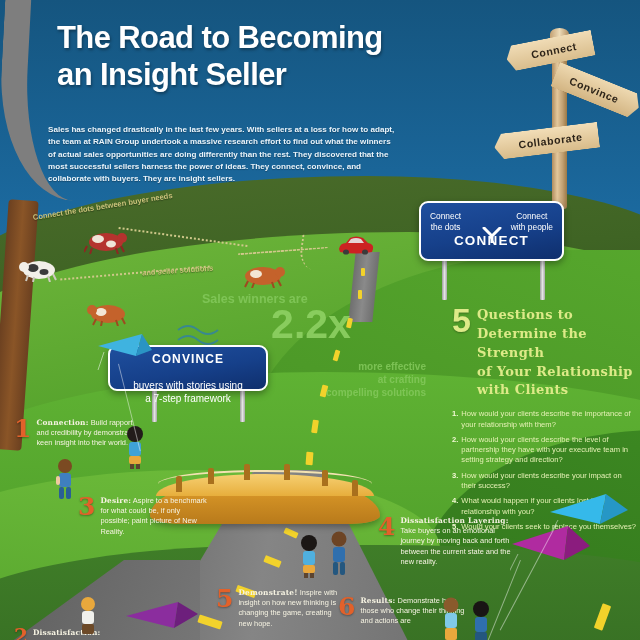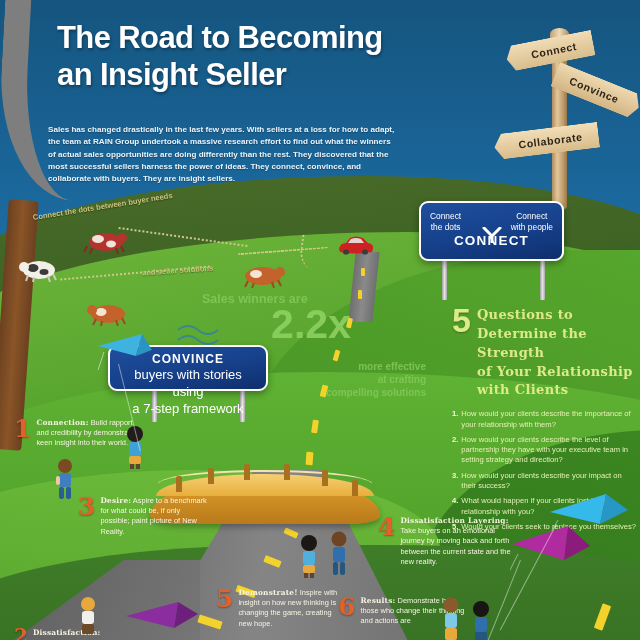--- a/index.html
+++ b/index.html
@@ -159,21 +159,21 @@
     border:2px solid #ffffff;color:#ffffff;text-align:center;
     box-shadow:0 3px 7px rgba(0,0,0,.35);
   }
   .leg{position:absolute;width:5px;background:linear-gradient(90deg,#9d9d9d,#e4e4e4,#a8a8a8);border-radius:1px;}
   #connect-sign{left:419px;top:201px;width:145px;height:60px;}
   #connect-sign .row{display:flex;justify-content:space-between;padding:8px 9px 0;font-size:8.4px;line-height:1.25;}
   #connect-sign .big{font-size:13.5px;font-weight:bold;letter-spacing:1.2px;margin-top:1px;}
   .yicon{position:absolute;left:50%;top:24px;transform:translateX(-50%);}
   #convince-sign{left:108px;top:345px;width:160px;height:46px;}
   #convince-sign .big{font-size:12px;font-weight:bold;letter-spacing:1.1px;padding-top:5px;}
-  #convince-sign .sub{font-size:13px;line-height:1.3;padding:1px 8px 0;}
+  #convince-sign .sub{font-size:10px;line-height:1.3;padding:1px 8px 0;margin-top:12px;}
   
   .stat{position:absolute;left:196px;top:292px;width:230px;text-align:center;color:#84c95c;}
   .stat .lead{font-size:12.5px;font-weight:bold;opacity:.85;text-align:left;padding-left:6px;}
   .stat .num{font-size:41px;font-weight:bold;line-height:.92;color:#8ed163;opacity:.9;}
   .stat .tail{font-size:10px;font-weight:bold;line-height:1.3;margin-top:16px;text-align:right;opacity:.85;}
   
   .dots-label{
     position:absolute;color:#c9c27a;font-size:7.6px;font-weight:bold;
     text-shadow:0 1px 1px rgba(0,0,0,.35);
   }

